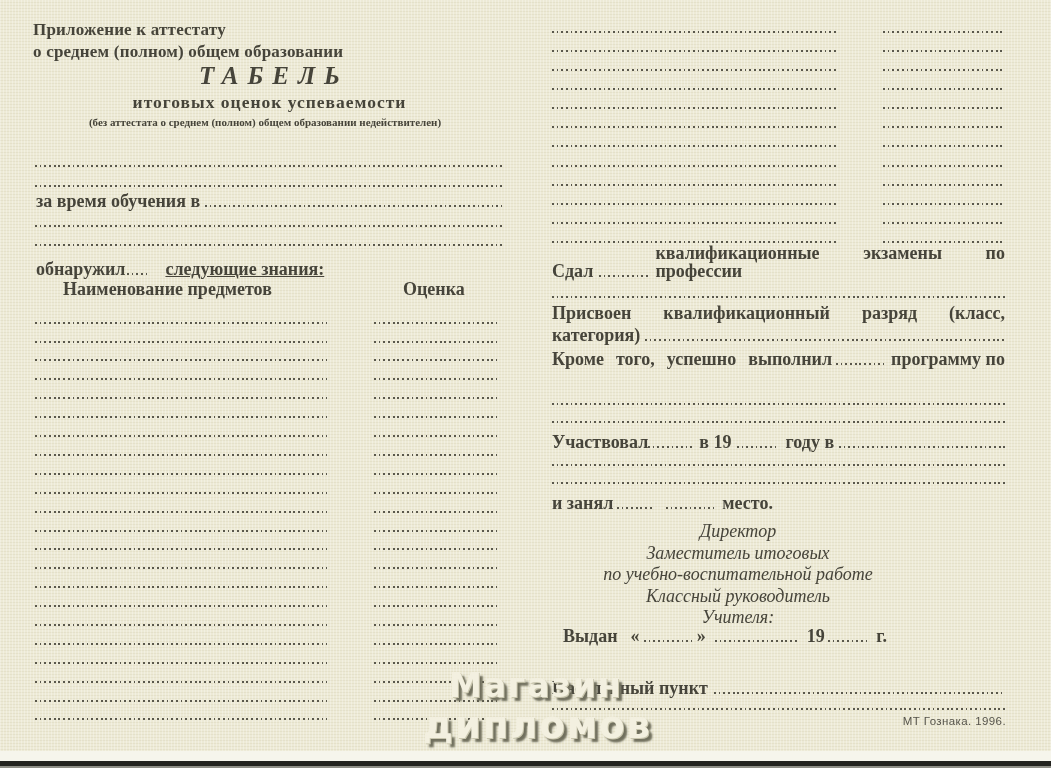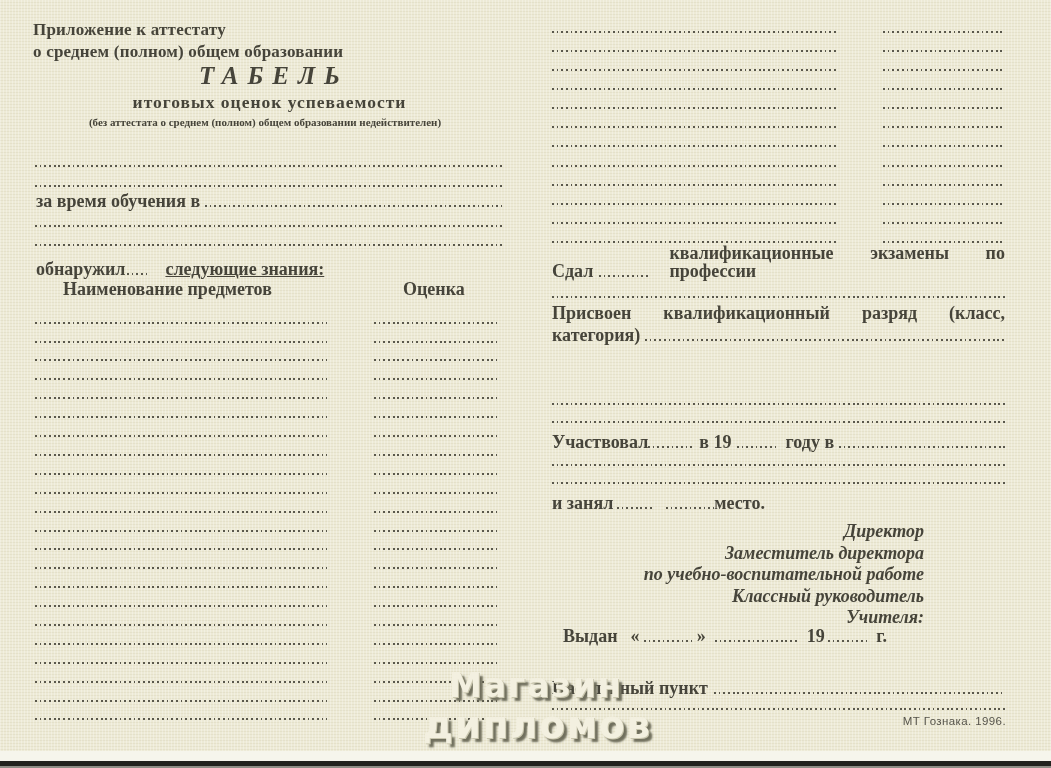--- a/index.html
+++ b/index.html
@@ -28,21 +28,21 @@
   .tline .fill.grow{flex:1;}
   .just{text-align:justify;text-align-last:justify;}
   .hdr1{font-size:17px;letter-spacing:.2px;}
   .doc-title{width:100%;text-align:center;font-size:25px;letter-spacing:9px;text-indent:9px;}
   .doc-sub{width:100%;text-align:center;font-size:17.5px;letter-spacing:1px;}
   .doc-note{text-align:center;font-size:11px;}
   .colhdr{font-size:18px;font-weight:bold;}
   .list{position:absolute;}
   .dotrow{display:flex;}
   .dotrow .c{height:100%;}
-  .sigs{position:absolute;text-align:right;font-style:italic;font-weight:bold;font-size:18px;line-height:21.6px;}
+  .sigs{position:absolute;text-align:center;font-style:italic;font-weight:normal;font-size:18px;line-height:21.6px;}
   .imprint{font-family:"Liberation Sans","DejaVu Sans",sans-serif;font-size:11.5px;color:#55534a;letter-spacing:.4px;}
   .wm{position:absolute;font-family:"DejaVu Sans","Liberation Sans",sans-serif;font-weight:bold;
       color:#f3f0e0;letter-spacing:2px;
       text-shadow:1px 1px 0 #c9c6ae, 4px 4px 2px rgba(105,104,86,.95);}
   .wm1{left:449px;top:666px;font-size:33px;}
   .wm2{left:423px;top:704px;font-size:37px;}
   .edge-a{position:absolute;left:0;right:0;bottom:7px;height:10px;background:#f6f5ec;}
   .edge-b{position:absolute;left:0;right:0;bottom:2px;height:5px;background:#23231f;}
   .edge-c{position:absolute;left:0;right:0;bottom:0;height:2px;background:#8e8e86;}
 </style>
@@ -219,32 +219,37 @@
     </div>
       <div class="dotrow" style="height:19.1px;">
       <span class="c dotbg" style="width:286px;"></span>
       <span class="c dotbg" style="width:121px;margin-left:auto;"></span>
     </div>
     </div>
 
   <div class="tline" style="top:259px;left:0;right:3px;height:21px;">
     <span>Сдал</span>
     <span class="fill dotbg" style="width:52px;margin-left:6px;"></span>
-    <span class="just" style="flex:1;margin-left:18px;display:block;">квалификационные экзамены по профессии</span>
+    <span class="just" style="flex:1;margin-left:4px;display:block;">квалификационные экзамены по профессии</span>
   </div>
 
   <div class="rule dotbg" style="top:296px;left:0;right:3px;"></div>
 
   <div class="abs b just" style="top:303px;left:0;right:3px;font-size:18px;">Присвоен квалификационный разряд (класс,</div>
 
   <div class="tline" style="top:324px;left:0;right:3px;height:20px;">
     <span>категория)</span>
     <span class="fill grow dotbg" style="margin-left:5px;"></span>
   </div>
 
+  <div class="tline" style="top:347px;left:0;right:3px;height:21px;">
+    <span class="just" style="flex:1;display:block;">Кроме того, успешно выполнил</span>
+    <span class="fill dotbg" style="width:48px;margin-left:4px;"></span>
+    <span style="margin-left:7px;">программу по</span>
+  </div>
 
 
   <div class="rule dotbg" style="top:403px;left:0;right:3px;"></div>
   <div class="rule dotbg" style="top:421px;left:0;right:3px;"></div>
 
   <div class="tline" style="top:430px;left:0;right:3px;height:21px;">
     <span>Участвовал</span>
     <span class="fill dotbg" style="width:46px;"></span>
     <span style="margin-left:5px;">в 19</span>
     <span class="fill dotbg" style="width:42px;margin-left:5px;"></span>
@@ -253,26 +258,26 @@
   </div>
 
   <div class="rule dotbg" style="top:464px;left:0;right:3px;"></div>
   <div class="rule dotbg" style="top:482px;left:0;right:3px;"></div>
 
   <div class="tline" style="top:491px;left:0;right:3px;height:21px;">
     <span>и занял</span>
     <span class="fill dotbg" style="width:36px;margin-left:4px;"></span>
     <span style="width:13px;"></span>
     <span class="fill dotbg" style="width:48px;"></span>
-    <span style="">место.</span>
+    <span style="margin-left:8px;">место.</span>
   </div>
 
   <div class="sigs" style="top:521px;left:0;width:372px;">
     <div>Директор</div>
-    <div>Заместитель директора</div>
+    <div>Заместитель итоговых</div>
     <div>по учебно-воспитательной работе</div>
     <div>Классный руководитель</div>
     <div>Учителя:</div>
   </div>
 
   <div class="tline" style="top:624px;left:11px;width:324px;height:21px;">
     <span>Выдан</span>
     <span style="margin-left:13px;">«</span>
     <span class="fill dotbg" style="width:50px;margin-left:4px;"></span>
     <span style="margin-left:5px;">»</span>

